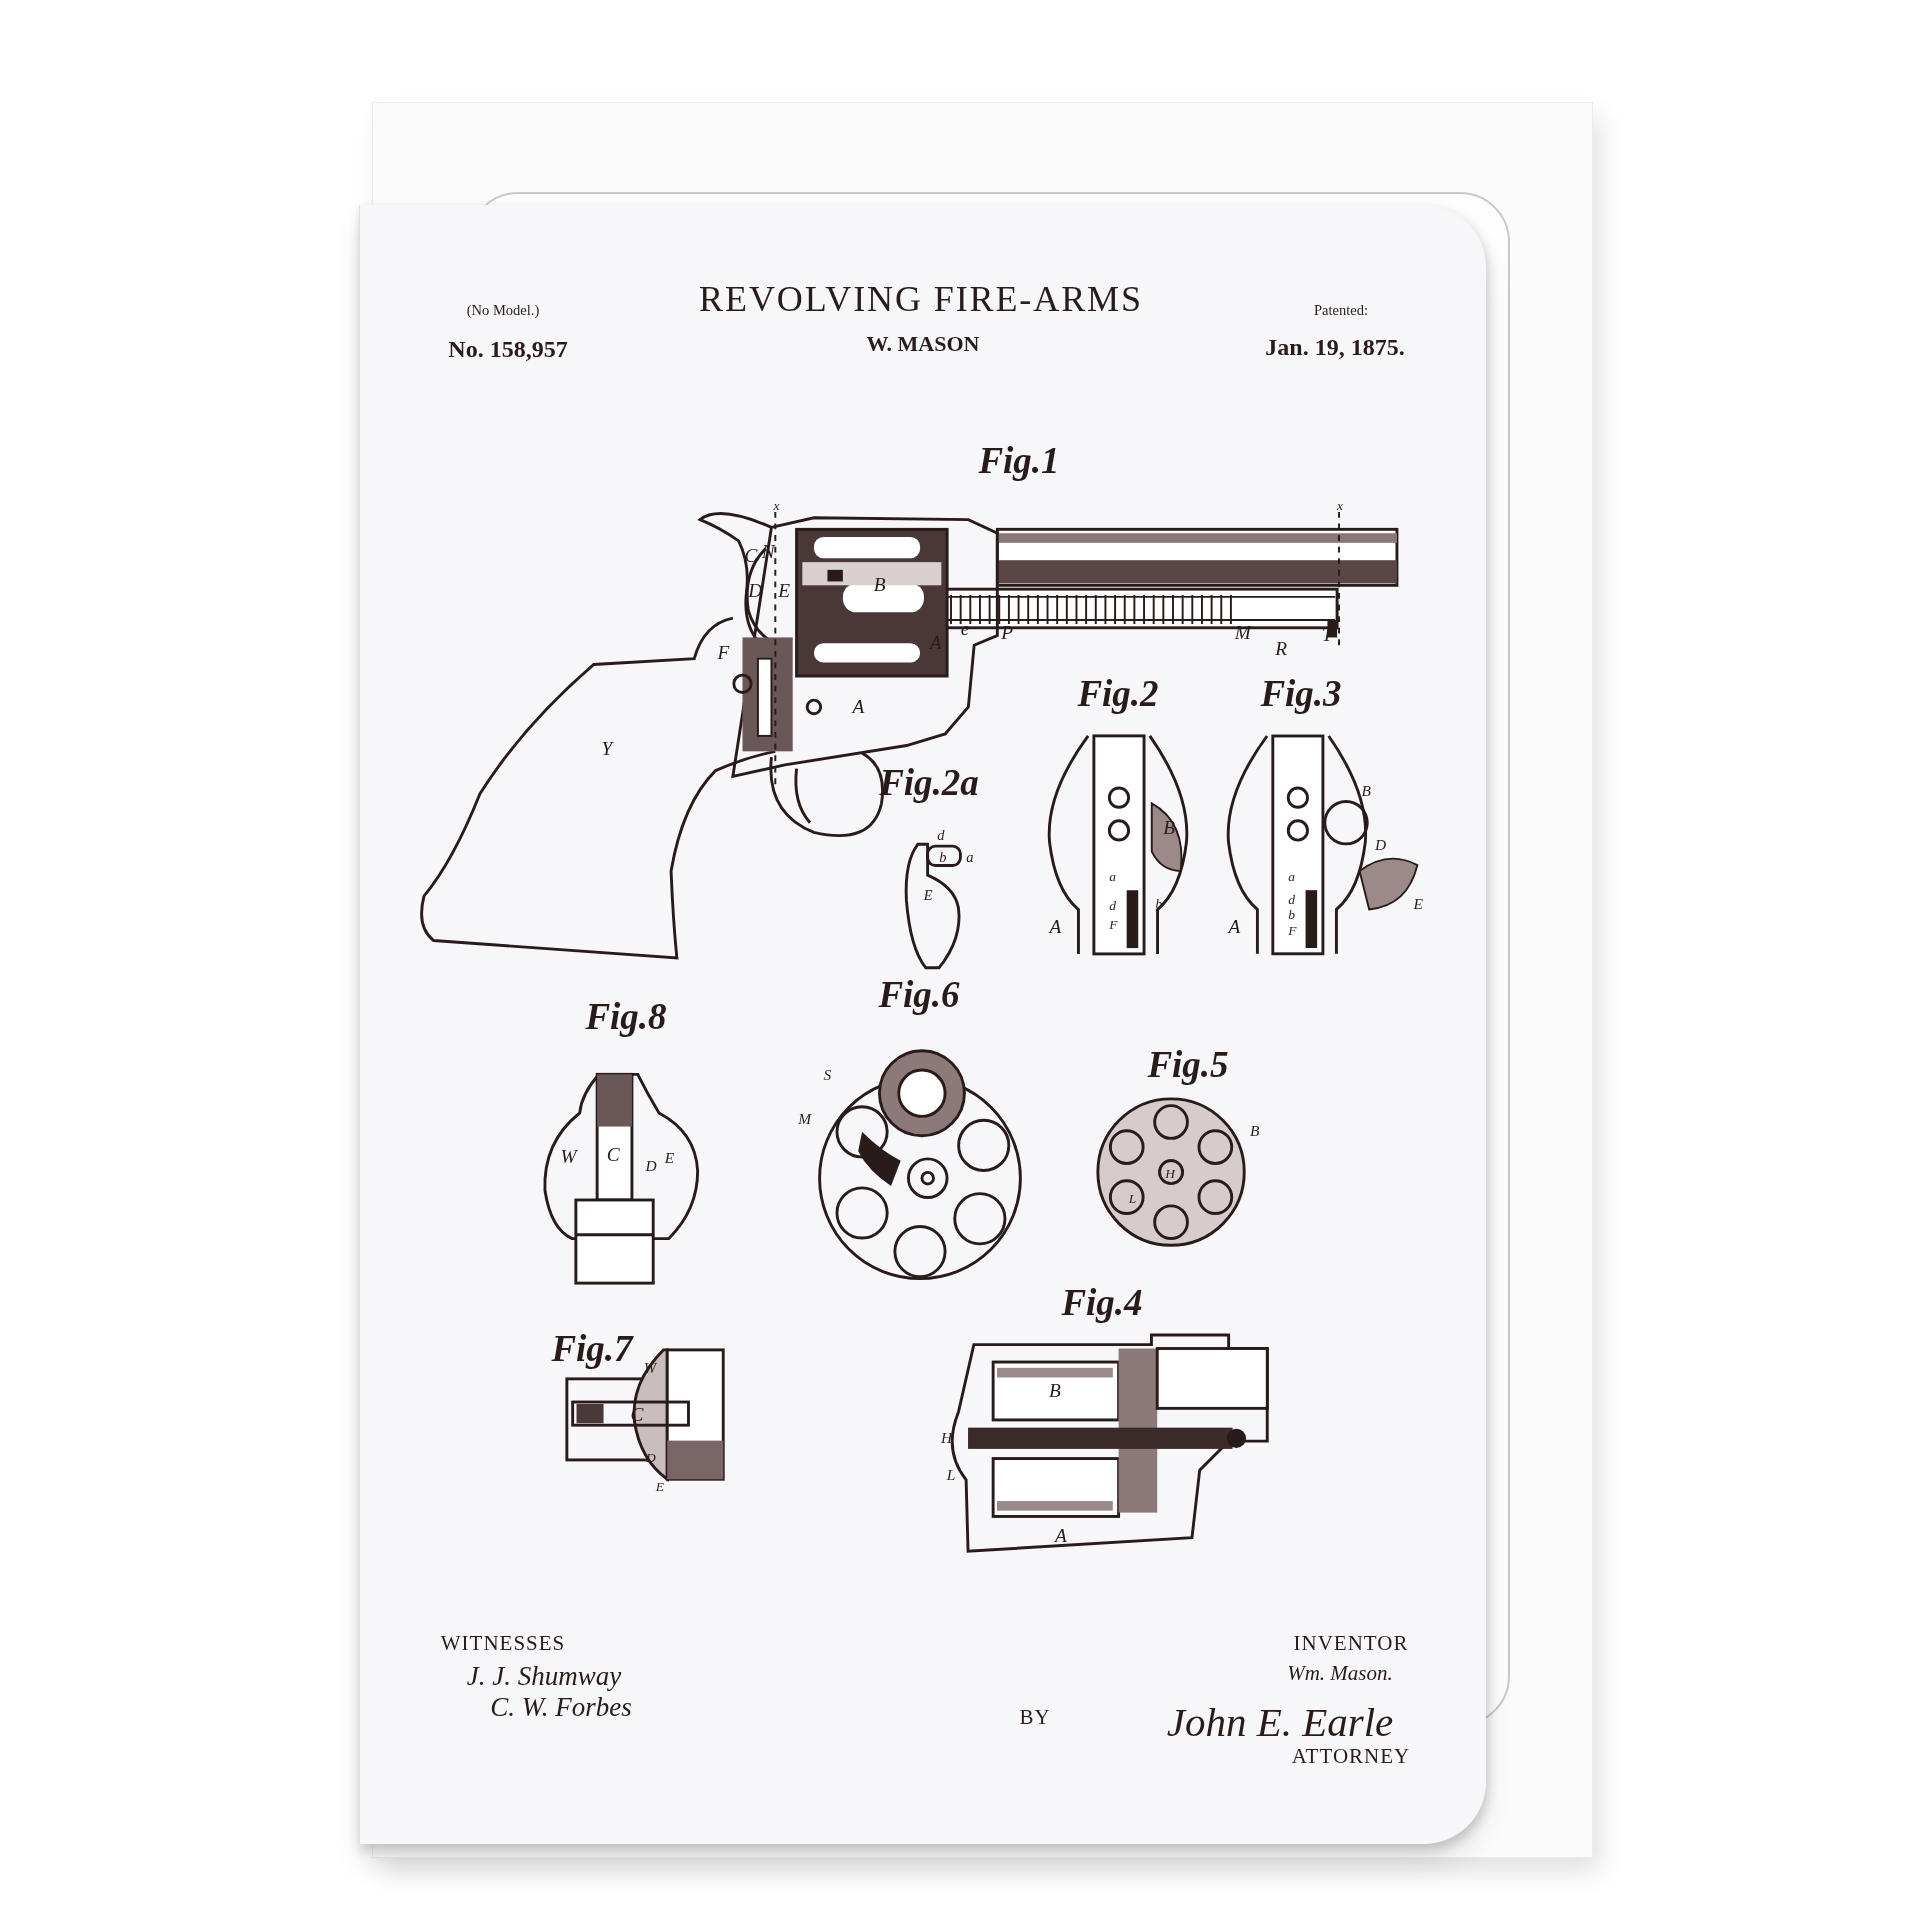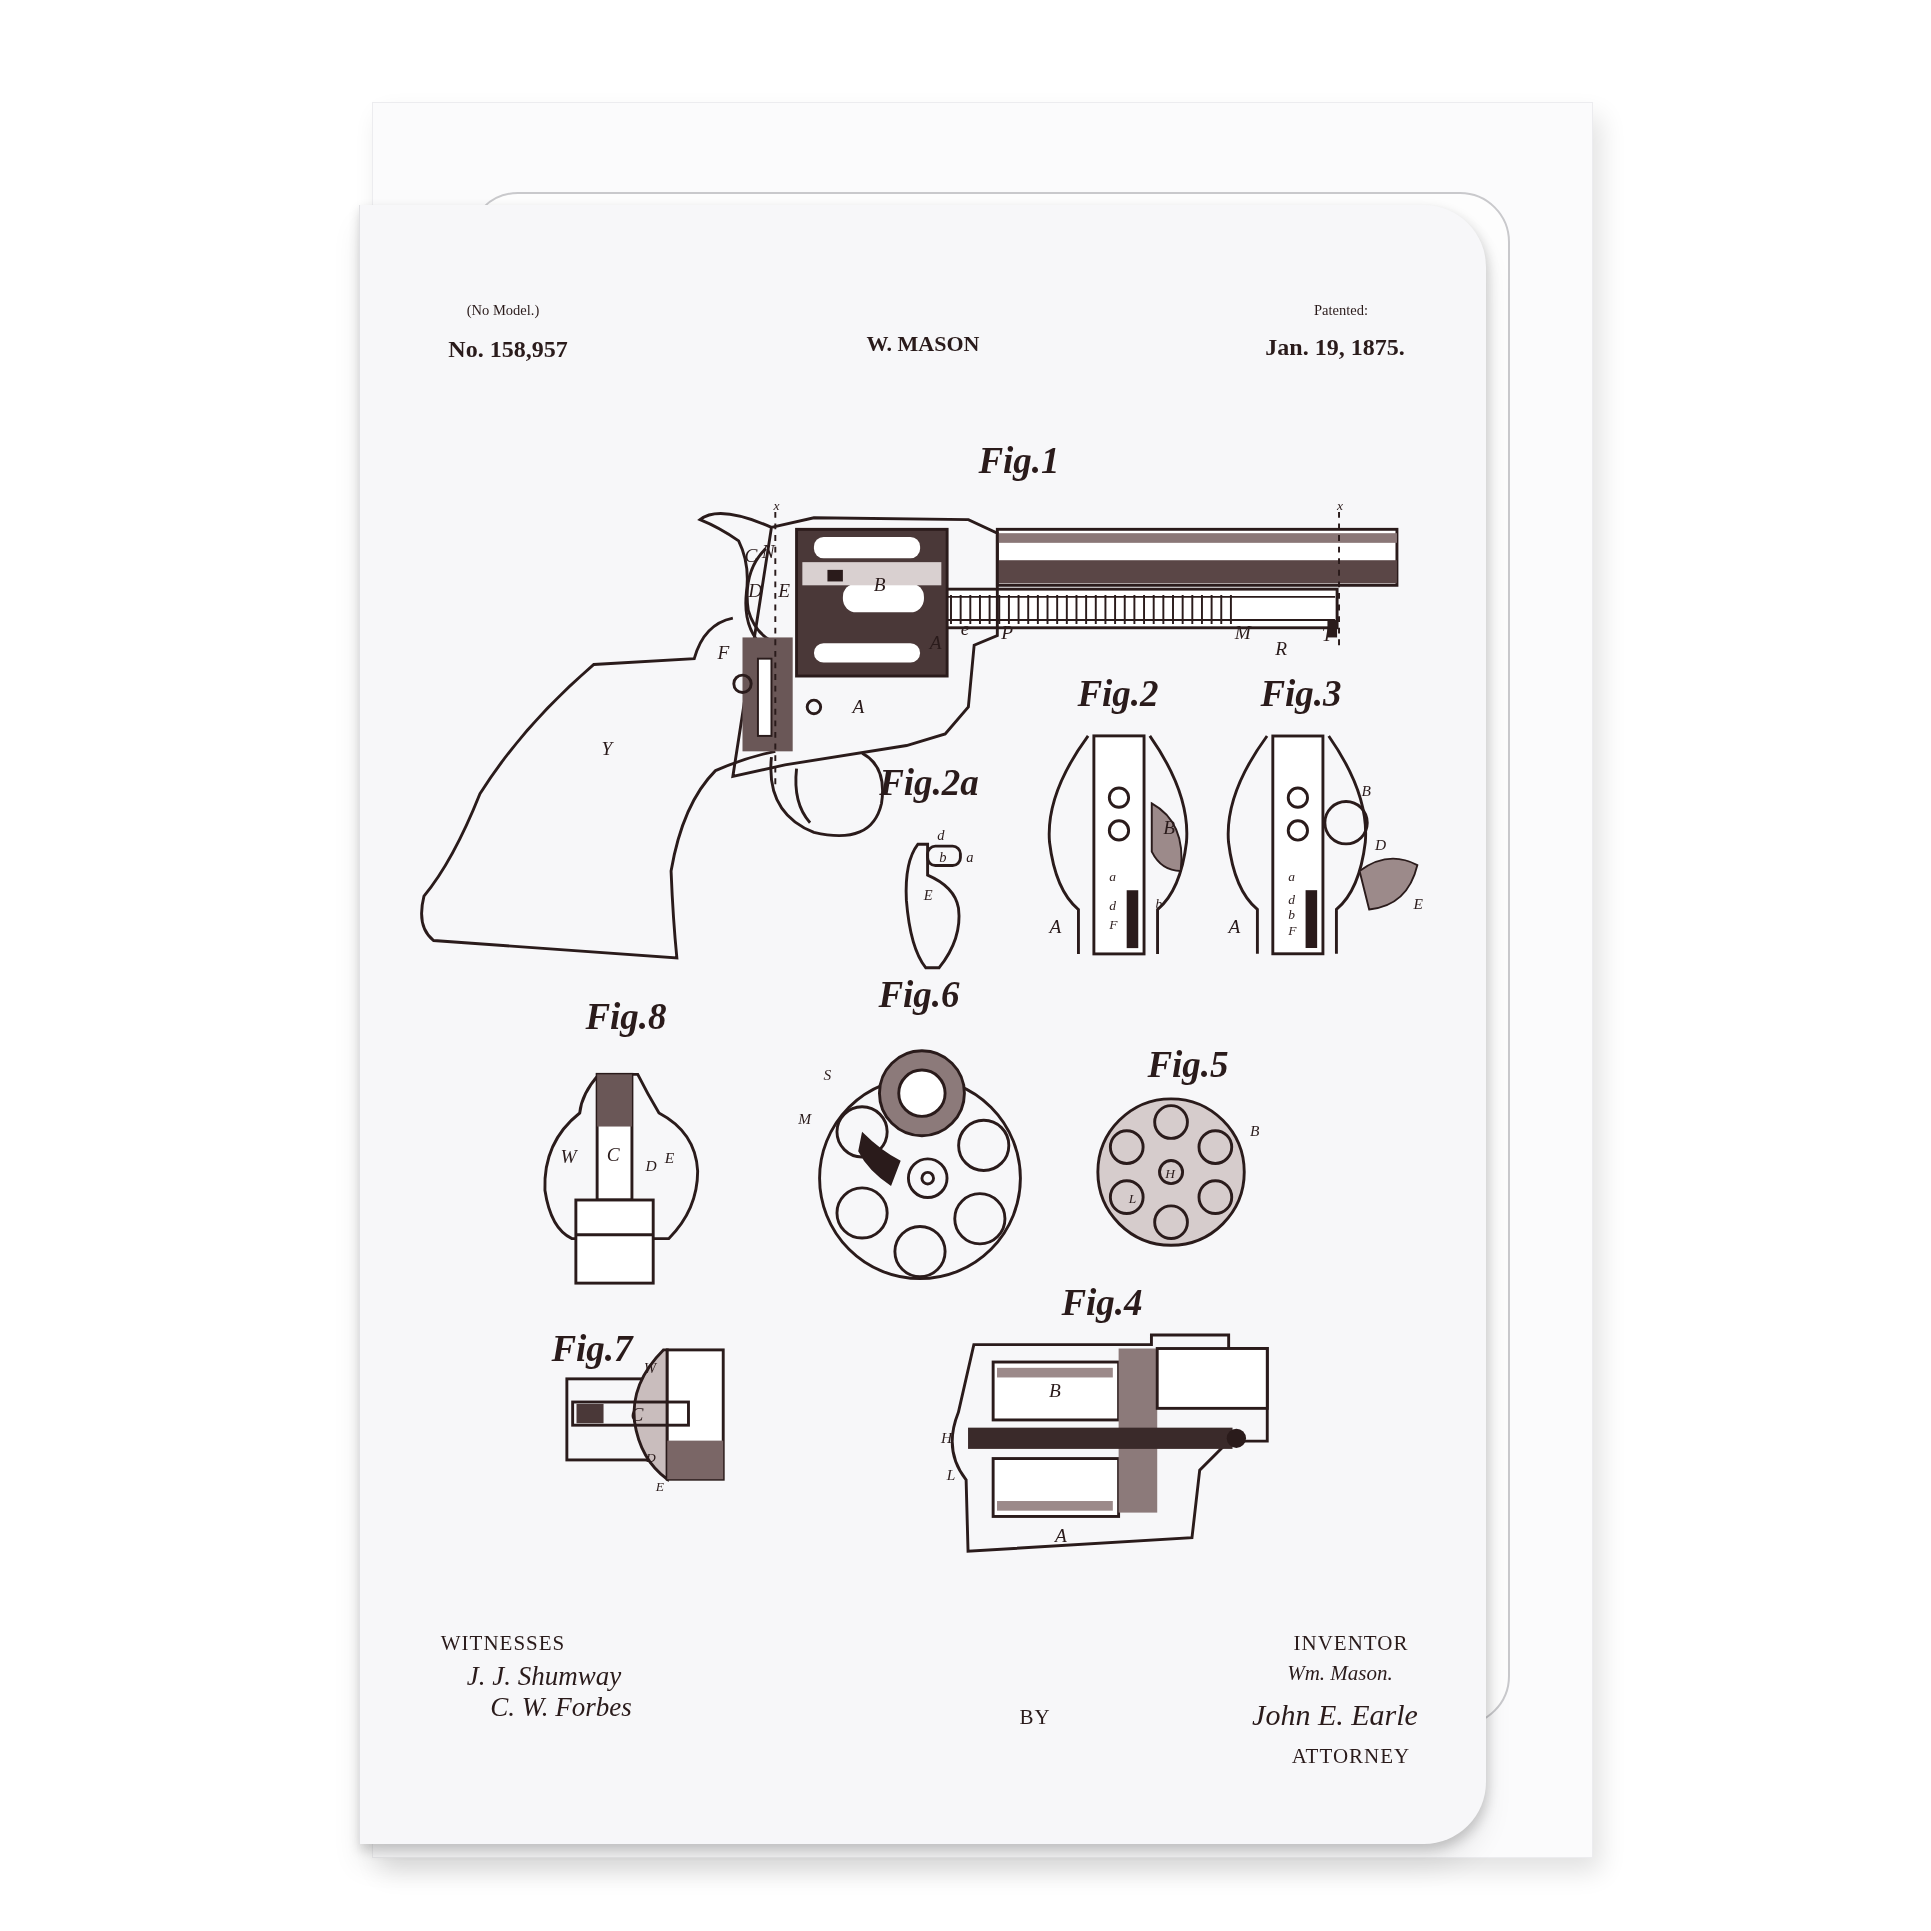--- a/index.html
+++ b/index.html
@@ -35,20 +35,21 @@
   .lbl { font-family:"Liberation Serif", serif; font-style:italic; font-size:20px; fill:#2a1b1b; }
 </style>
 </head>
 <body>
 
 <div class="envelope"></div>
 <div class="card-back"></div>
 
 <div class="card">
 
+  <div class="txt title">REVOLVING FIRE-ARMS</div>
   <div class="txt sub-small" style="left:143px;">(No Model.)</div>
   <div class="txt sub" style="left:148px; top:131px;">No. 158,957</div>
   <div class="txt sub" style="left:563px; top:126px; font-size:22px;">W. MASON</div>
   <div class="txt sub-small" style="left:981px;">Patented:</div>
   <div class="txt sub" style="left:975px; top:129px;">Jan. 19, 1875.</div>
 
   <div class="txt fig" style="left:659px; top:234px;">Fig.1</div>
   <div class="txt fig" style="left:758px; top:467px;">Fig.2</div>
   <div class="txt fig" style="left:941px; top:467px;">Fig.3</div>
   <div class="txt fig" style="left:569px; top:556px;">Fig.2a</div>
@@ -227,17 +228,17 @@
     <text class="lbl" x="8" y="150" style="font-size:16px;">L</text>
     <text class="lbl" x="120" y="214">A</text>
   </svg>
 
   <div class="txt foot" style="left:143px; top:1426px;">WITNESSES</div>
   <div class="txt sig" style="left:162px; top:1456px;margin-left:22px;">J. J. Shumway</div>
   <div class="txt sig" style="left:153px; top:1487px;margin-left:48px;">C. W. Forbes</div>
   <div class="txt foot" style="left:675px; top:1484px;margin-top:16px;">BY</div>
   <div class="txt foot" style="left:991px; top:1426px;">INVENTOR</div>
   <div class="txt sig" style="left:980px; top:1456px; font-size:21px;">Wm. Mason.</div>
-  <div class="txt sig" style="left:975px; top:1493px; font-size:30px;">John E. Earle</div>
+  <div class="txt sig" style="left:920px; top:1493px; font-size:41px;">John E. Earle</div>
   <div class="txt foot" style="left:991px; top:1539px;">ATTORNEY</div>
 
 </div>
 
 
 </body></html>

